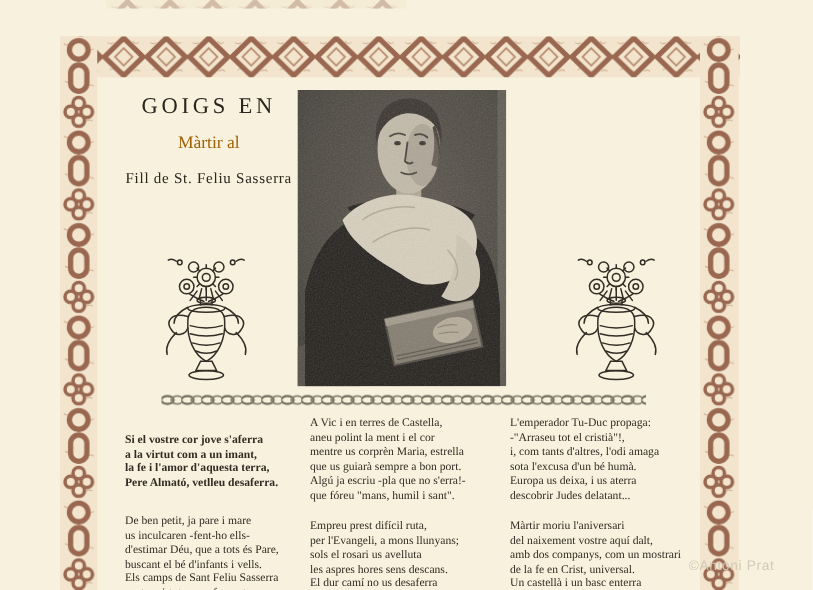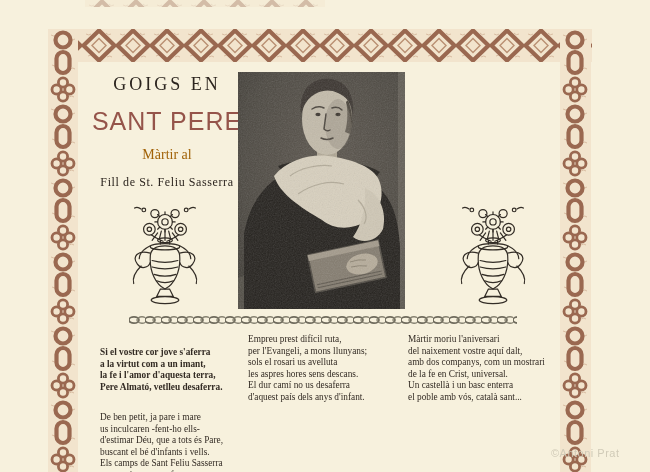--- a/index.html
+++ b/index.html
@@ -135,21 +135,20 @@
   </svg>
   <svg class="abs" style="left:48px;top:29px" width="30" height="443">
     <rect width="30" height="443" fill="url(#pat-chain)"></rect>
   </svg>
   <svg class="abs" style="left:560px;top:29px" width="31" height="443">
     <rect width="31" height="443" fill="url(#pat-chain)"></rect>
   </svg>
 
   <div class="header-block hb-left">
     <div class="kicker">GOIGS EN</div>
-    <div class="saint-name">SANT PERE</div>
     <div class="subtitle">Màrtir al</div>
     <div class="origin">Fill de St. Feliu Sasserra</div>
   </div>
 
 
   <svg class="abs" style="left:238px;top:72px" width="167" height="237" viewBox="0 0 167 237">
     <rect width="167" height="237" fill="url(#photo-bg)"></rect>
     <ellipse cx="18" cy="228" rx="34" ry="26" fill="#6a655b" opacity=".45"></ellipse>
     <rect x="160" y="0" width="7" height="237" fill="#8d877b" opacity=".35"></rect>
 
@@ -210,28 +209,40 @@
 la fe i l'amor d'aquesta terra,
 Pere Almató, vetlleu desaferra.</p>
     <p class="stanza">De ben petit, ja pare i mare
 us inculcaren -fent-ho ells-
 d'estimar Déu, que a tots és Pare,
 buscant el bé d'infants i vells.
 Els camps de Sant Feliu Sasserra
 vostra virtut va perfumant...</p>
   </div>
   <div class="col" id="col-mid">
+    <p class="stanza">A Vic i en terres de Castella,
+aneu polint la ment i el cor
+mentre us corprèn Maria, estrella
+que us guiarà sempre a bon port.
+Algú ja escriu -pla que no s'erra!-
+que fóreu "mans, humil i sant".</p>
     <p class="stanza">Empreu prest difícil ruta,
 per l'Evangeli, a mons llunyans;
 sols el rosari us avelluta
 les aspres hores sens descans.
 El dur camí no us desaferra
 d'aquest país dels anys d'infant.</p>
   </div>
   <div class="col" id="col-right">
+    <p class="stanza">L'emperador Tu-Duc propaga:
+-"Arraseu tot el cristià"!,
+i, com tants d'altres, l'odi amaga
+sota l'excusa d'un bé humà.
+Europa us deixa, i us aterra
+descobrir Judes delatant...</p>
     <p class="stanza">Màrtir moriu l'aniversari
 del naixement vostre aquí dalt,
 amb dos companys, com un mostrari
 de la fe en Crist, universal.
 Un castellà i un basc enterra
 el poble amb vós, català sant...</p>
   </div>
 
   <div class="watermark">©Antoni Prat</div>
 

